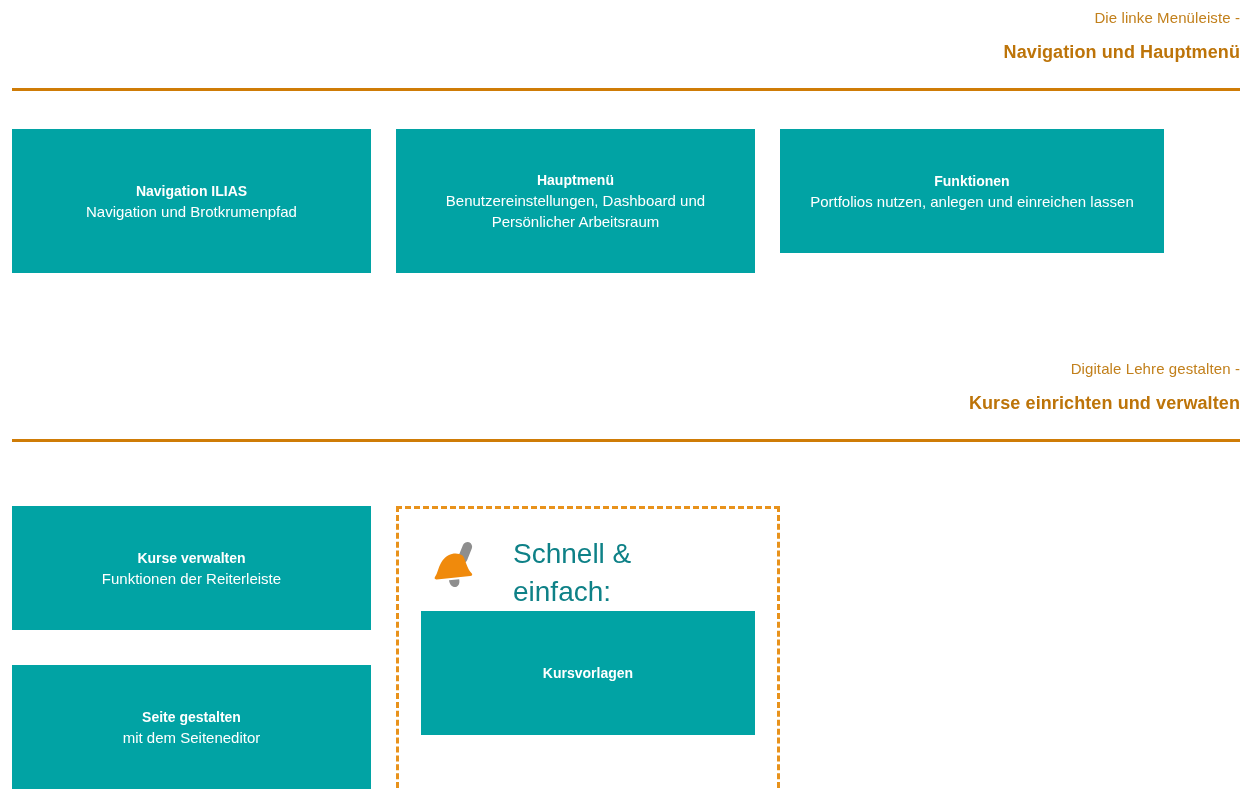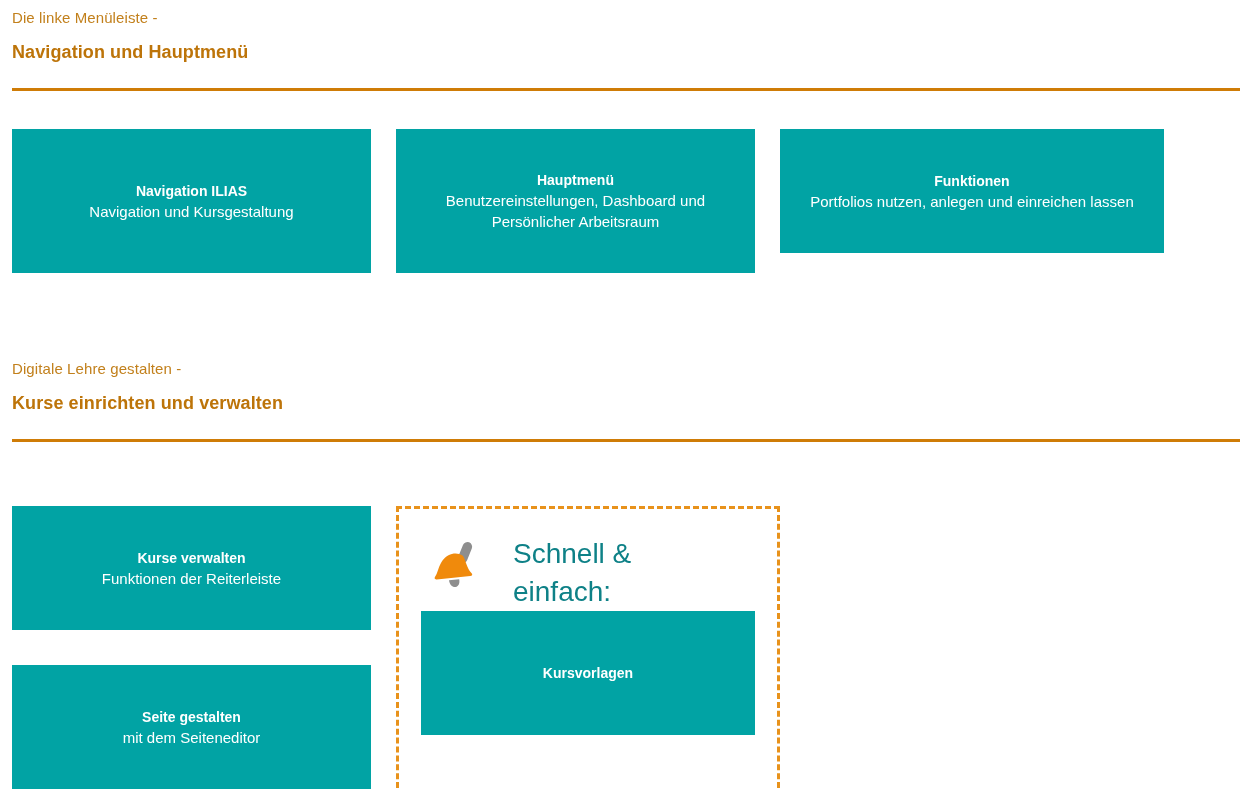--- a/index.html
+++ b/index.html
@@ -18,20 +18,21 @@
   }
   .page {
     position: relative;
     width: 1252px;
     height: 789px;
   }
 
   
   .section-head {
     padding: 0 12px;
+    text-align: right;
   }
   .kicker {
     font-size: 15px;
     line-height: 20px;
     font-weight: 400;
     color: #c2801c;
     letter-spacing: 0.1px;
   }
   .headline {
     font-size: 18px;
@@ -149,21 +150,21 @@
     <div class="rule"></div>
   </div>
 
   <div class="sp-after1"></div>
 
   <div class="grid sec1">
 
     <div class="col">
       <a class="tile" href="#">
         <span class="t-title">Navigation ILIAS</span>
-        <span class="t-sub">Navigation und Kursgestaltung</span>
+        <span class="t-sub">Navigation und Brotkrumenpfad</span>
       </a>
     </div>
 
     <div class="col">
       <a class="tile" href="#">
         <span class="t-title">Hauptmenü</span>
         <span class="t-sub">Benutzereinstellungen, Dashboard und Persönlicher Arbeitsraum</span>
       </a>
     </div>
 

